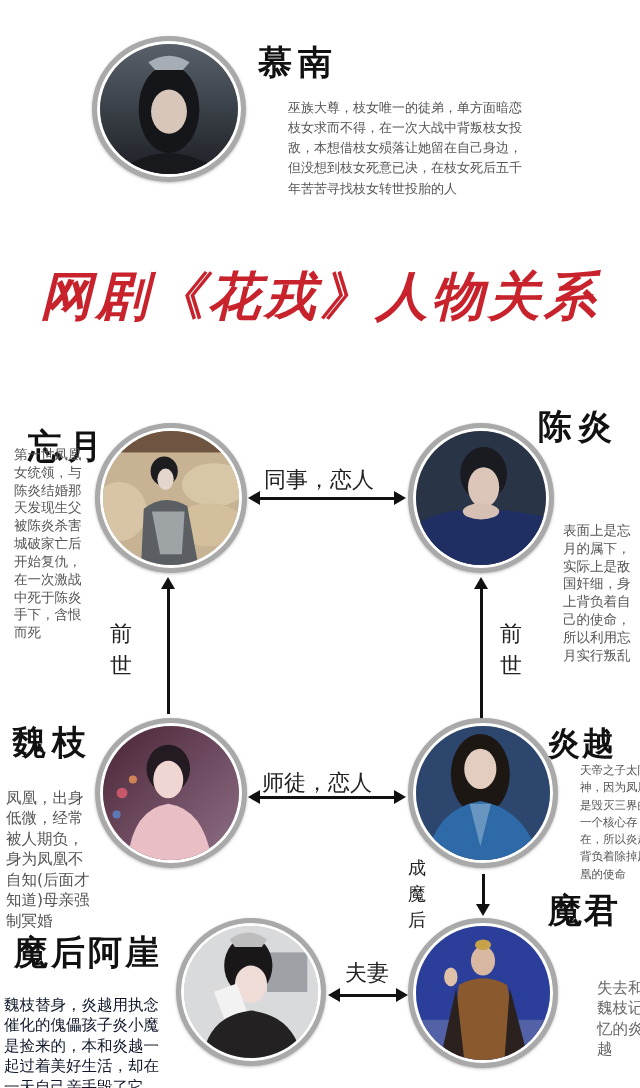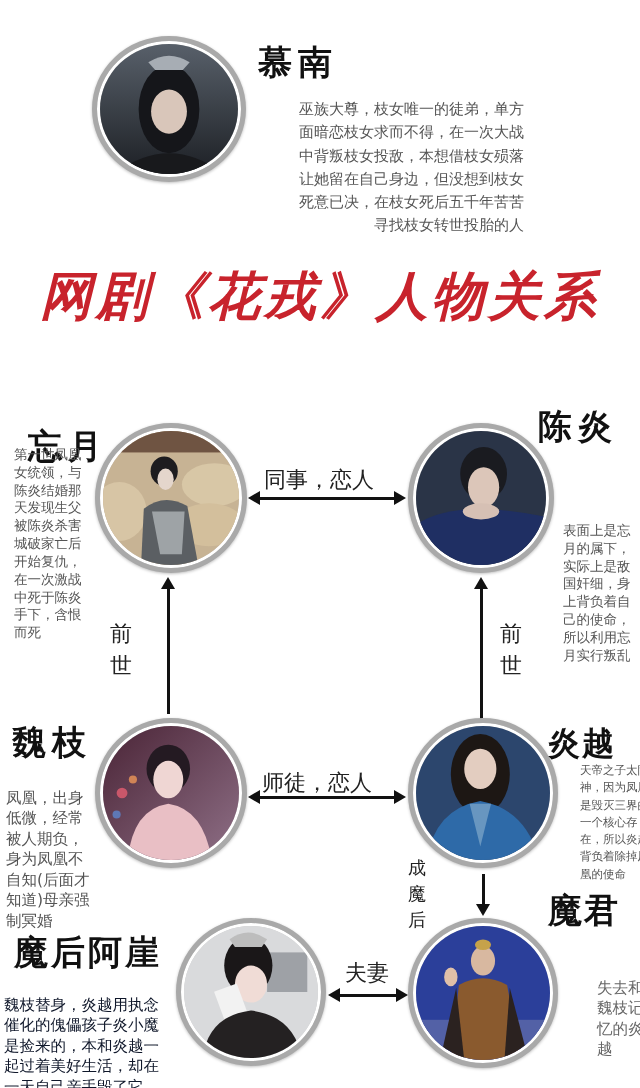--- a/index.html
+++ b/index.html
@@ -17,21 +17,21 @@
   .name { position: absolute; font-family: "DejaVu Serif", "Liberation Serif", serif;
           font-weight: bold; color: #111; letter-spacing: 6px; white-space: nowrap; }
   .name.big { font-size: 34px; }
   .name.mid { font-size: 32px; }
 
   
   .desc { position: absolute; color: #555; line-height: 1.32; }
   .desc.s16 { font-size: 15.5px; margin-top: 20px; }
   .desc.s14 { font-size: 13.5px; }
   .desc.s12 { font-size: 11.5px; line-height: 1.5; margin-left: 14px; }
-  .desc.s10 { font-size: 15px; line-height: 1.55; text-align: right; }
+  .desc.s10 { font-size: 13px; line-height: 1.55; }
 
   
   .title { position: absolute; left: 0; top: 262px; width: 640px; text-align: center;
            font-family: "DejaVu Serif", "Liberation Serif", serif; font-weight: bold;
            font-size: 52px; color: #c8232c; font-style: italic; letter-spacing: 4px;
            white-space: nowrap; }
 
   
   .rel { position: absolute; font-size: 22px; color: #222; white-space: nowrap; }
   .vlabel { position: absolute; font-size: 22px; color: #222; width: 26px; text-align: left; line-height: 1.45; }

